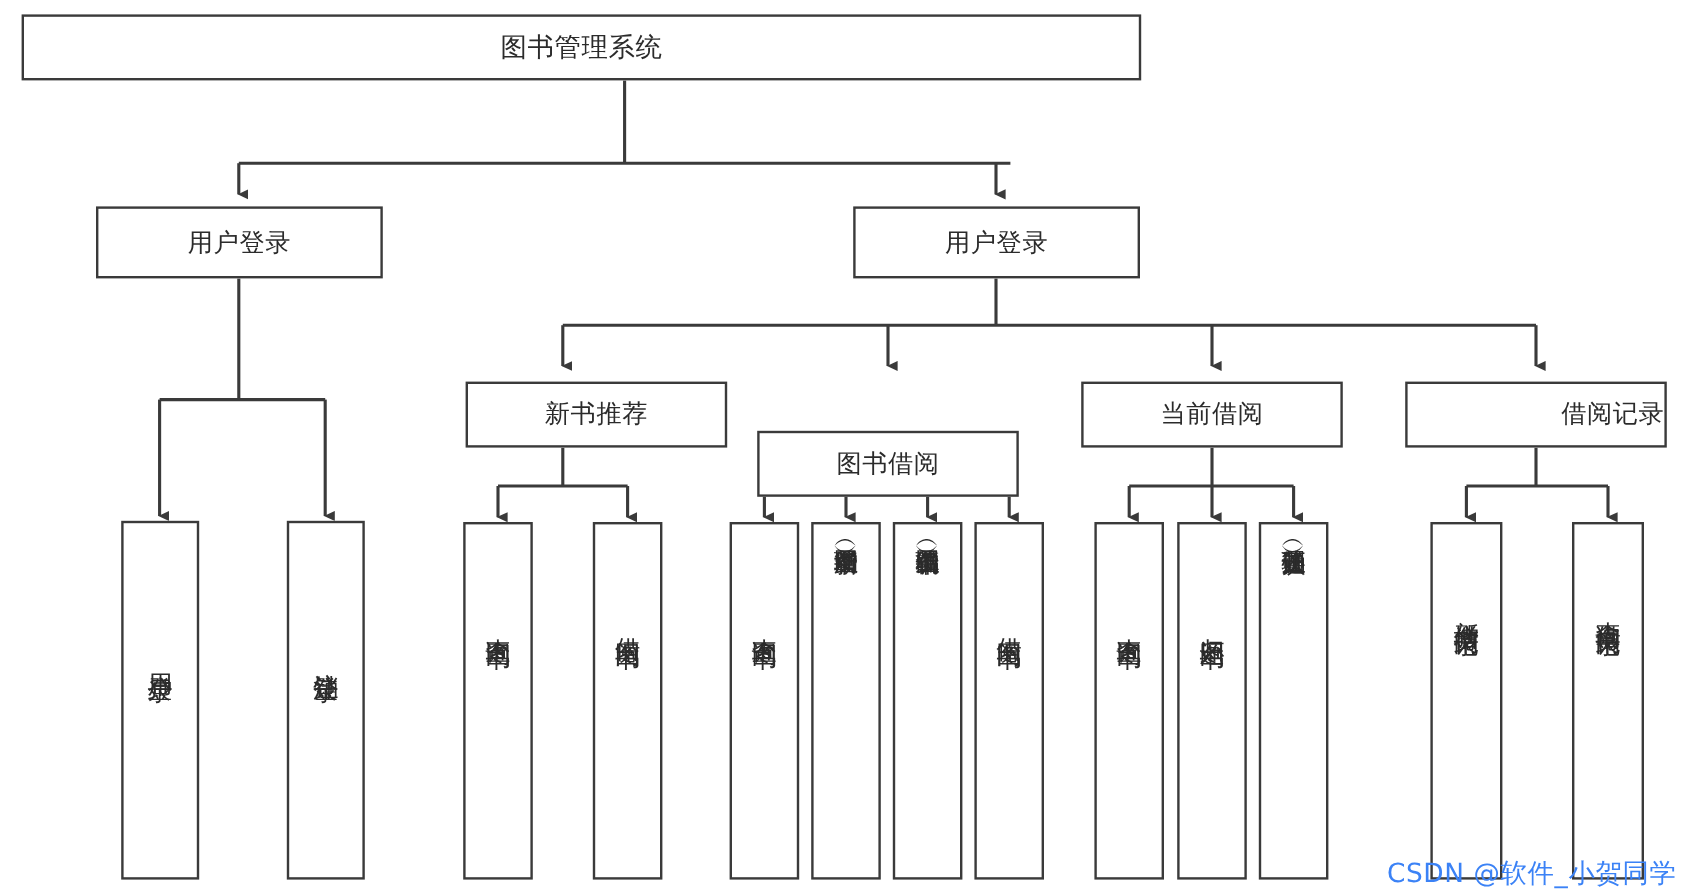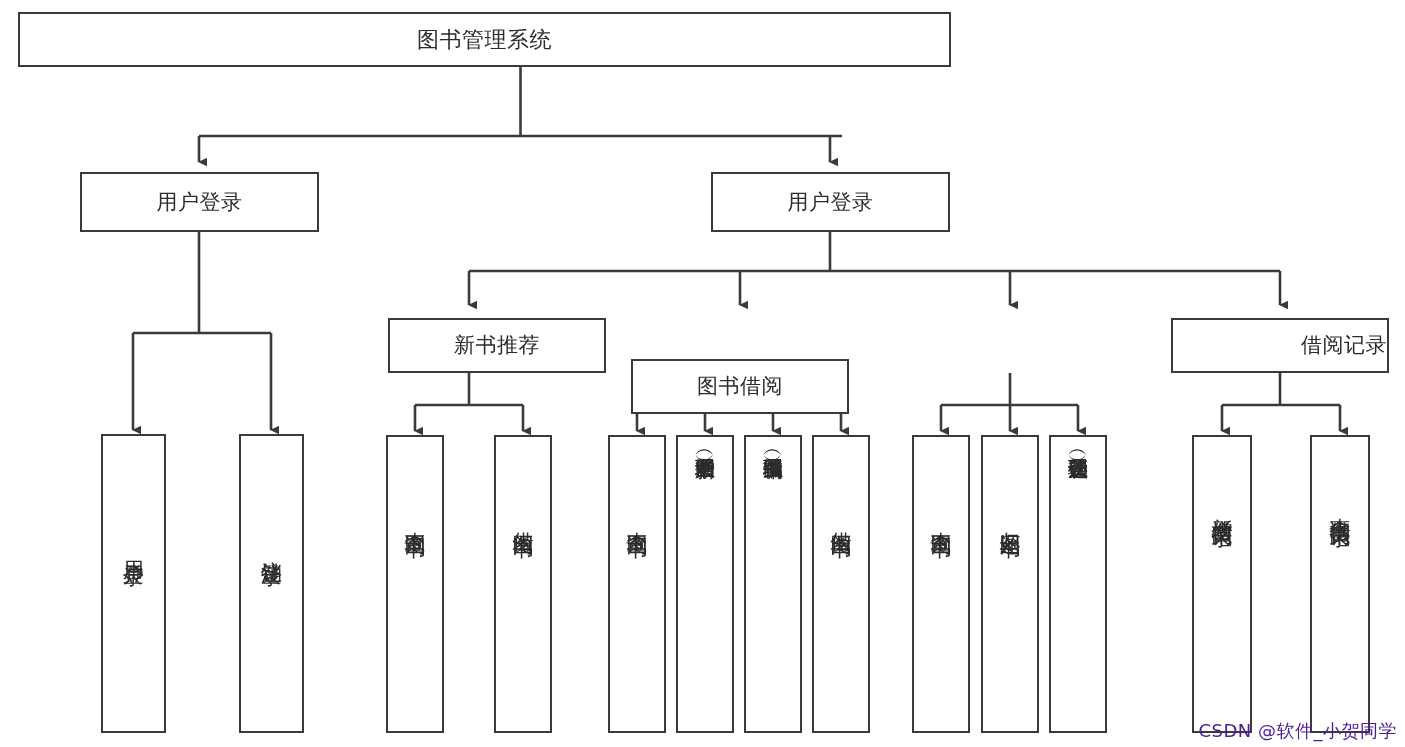--- a/index.html
+++ b/index.html
@@ -76,22 +76,22 @@
   .node.vert.mid-pad2 {
     padding-top: 78px;
   }
   .node.vert.mid-pad3 {
     padding-top: 108px;
   }
   #watermark {
     position: absolute;
     right: 8px;
     bottom: 4px;
-    font-size: 18px;
-    color: #4c1d95;
+    font-size: 22px;
+    color: #3b82f6;
     letter-spacing: 0.5px;
     white-space: nowrap;
     user-select: none;
   }
 </style>
 </head>
 <body>
 
 <div id="diagram-root">
 
@@ -155,20 +155,23 @@
   <div class="node horiz" style="left:711px; top:172px; width:239px; height:60px;">
     <span class="label">用户登录</span>
   </div>
 
   <div class="node horiz" style="left:360px; top:318px; width:218px; height:55px;margin-left:28px;">
     <span class="label">新书推荐</span>
   </div>
   <div class="node horiz" style="left:631px; top:318px; width:218px; height:55px;margin-top:41px;">
     <span class="label">图书借阅</span>
   </div>
+  <div class="node horiz" style="left:901px; top:318px; width:218px; height:55px;">
+    <span class="label">当前借阅</span>
+  </div>
   <div class="node horiz" style="left:1171px; top:318px; width:218px; height:55px;justify-content:flex-end;">
     <span class="label">借阅记录</span>
   </div>
 
   <div class="node vert mid-pad3" style="left:101px; top:434px; width:65px; height:299px;">
     <span class="label">用户登录</span>
   </div>
   <div class="node vert mid-pad3" style="left:239px; top:434px; width:65px; height:299px;">
     <span class="label">注销登录</span>
   </div>

